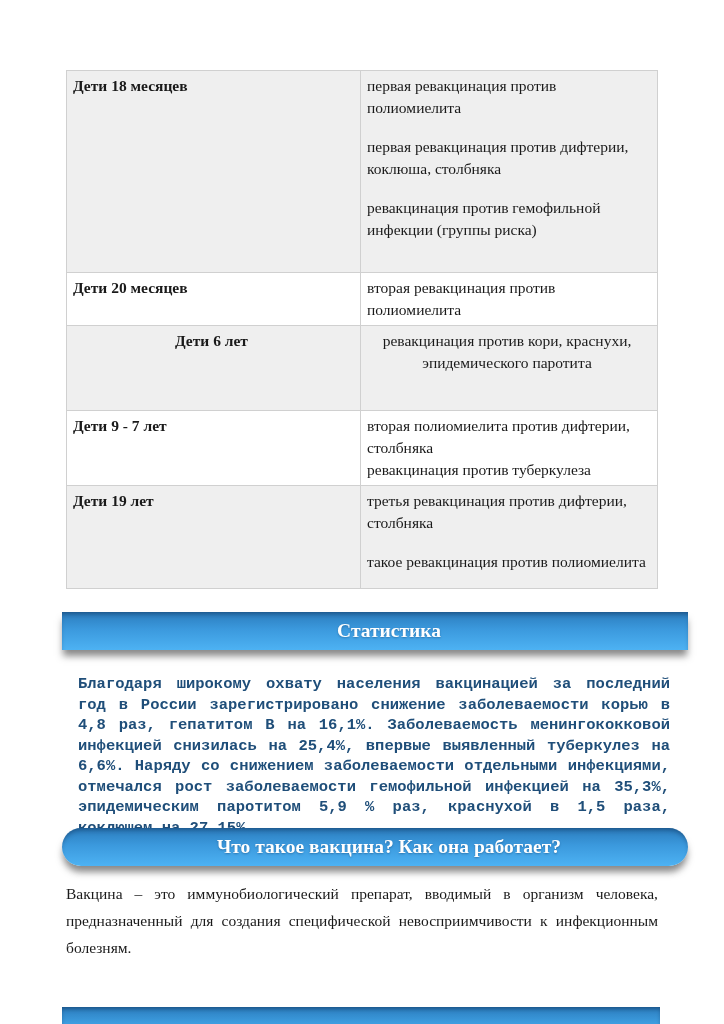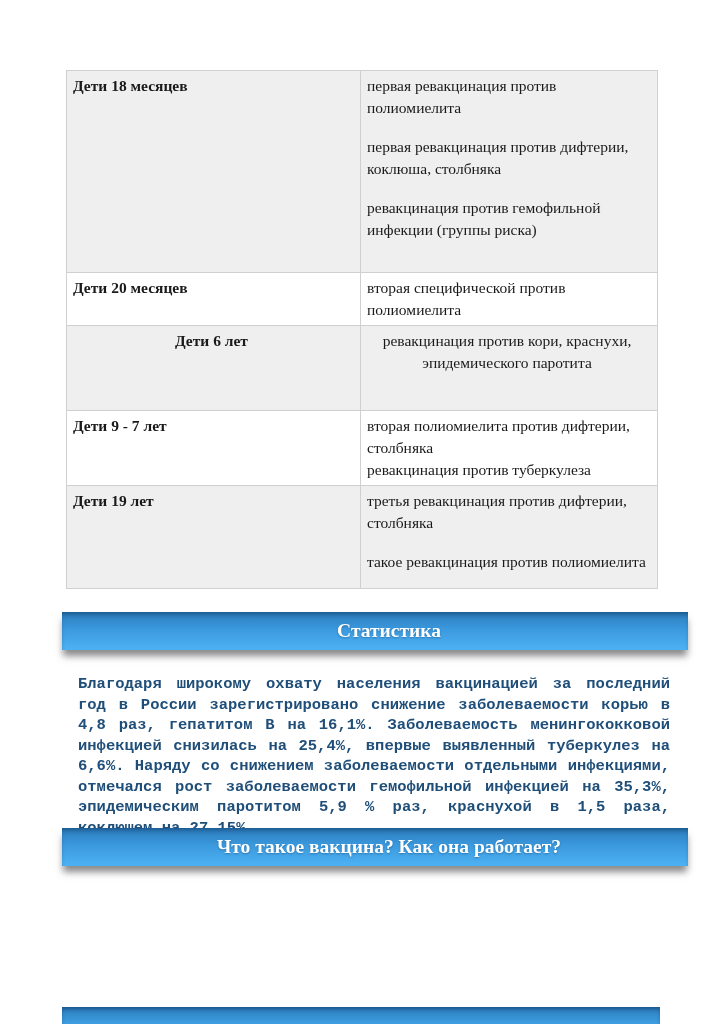--- a/index.html
+++ b/index.html
@@ -29,21 +29,21 @@
   .para + .para.tight{margin-top:0;}
   
   .banner{
     position:absolute;left:62px;width:598px;height:38px;
     background:linear-gradient(180deg,#2b7cbd 0%,#3b99dd 45%,#4db2f3 100%);
     box-shadow:0 7px 7px -1px rgba(40,40,40,0.55), inset 0 4px 5px -2px rgba(0,20,50,0.4);
     color:#ffffff;font-weight:bold;font-size:19.5px;line-height:38px;
     text-align:center;text-shadow:0 1px 2px rgba(0,40,80,0.35);padding-left:28px;
   }
   .banner-1{top:612px;}
-  .banner-2{top:828px;}
+  .banner-2{top:828px;border-radius:19px;}
   .banner-cut{
     position:absolute;left:62px;top:1007px;width:598px;height:17px;
     background:linear-gradient(180deg,#2b7cbd 0%,#3e9fe2 100%);
     box-shadow:inset 0 3px 4px -1px rgba(0,20,50,0.4);
   }
   
   .stats-par{
     position:absolute;left:66px;top:662px;width:592px;
     margin:12px;text-align:justify;
     font-size:15.5px;line-height:20.5px;font-weight:bold;
@@ -71,21 +71,21 @@
           <p class="para">первая ревакцинация против полиомиелита</p>
           <p class="para">первая ревакцинация против дифтерии, коклюша, столбняка</p>
           <p class="para">ревакцинация против гемофильной инфекции (группы риска)</p>
         </td>
       </tr>
       <tr class="r2">
         <td class="age">
           <p class="para">Дети 20 месяцев</p>
         </td>
         <td>
-          <p class="para">вторая специфической против полиомиелита</p>
+          <p class="para">вторая ревакцинация против полиомиелита</p>
         </td>
       </tr>
       <tr class="r3 shaded">
         <td class="age">
           <p class="para">Дети 6 лет</p>
         </td>
         <td>
           <p class="para">ревакцинация против кори, краснухи, эпидемического паротита</p>
         </td>
       </tr>
@@ -113,16 +113,17 @@
   <div class="banner banner-1">
     <span>Статистика</span>
   </div>
 
   <p class="stats-par">Благодаря широкому охвату населения вакцинацией за последний год в России зарегистрировано снижение заболеваемости корью в 4,8 раз, гепатитом В на 16,1%. Заболеваемость менингококковой инфекцией снизилась на 25,4%, впервые выявленный туберкулез на 6,6%. Наряду со снижением заболеваемости отдельными инфекциями, отмечался рост заболеваемости гемофильной инфекцией на 35,3%, эпидемическим паротитом 5,9 % раз, краснухой в 1,5 раза, коклюшем на 27,15%.</p>
 
   <div class="banner banner-2">
     <span>Что такое вакцина? Как она работает?</span>
   </div>
 
+  <p class="def-par">Вакцина – это иммунобиологический препарат, вводимый в организм человека, предназначенный для создания специфической невосприимчивости к инфекционным болезням.</p>
 
   <div class="banner-cut"></div>
 
 </div>
 
 </body></html>

